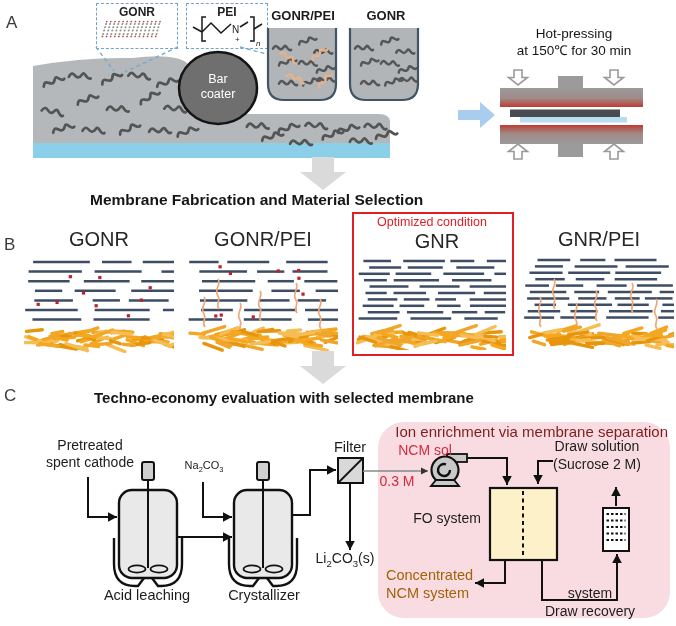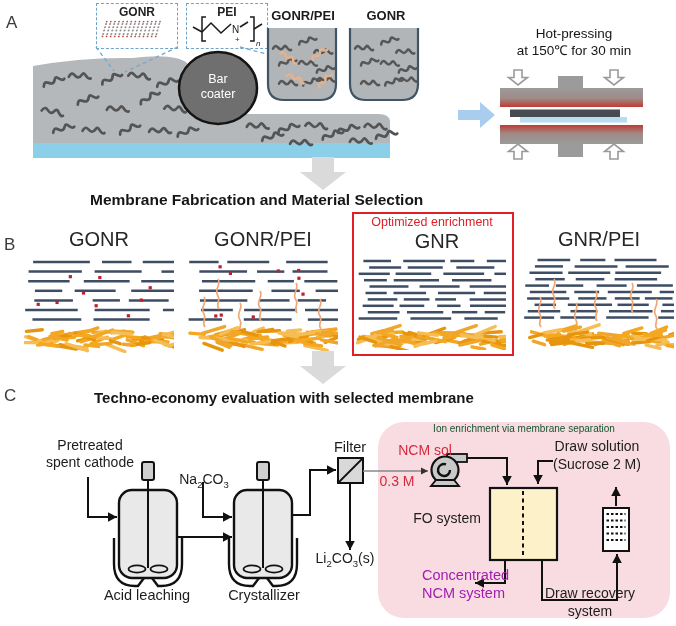--- a/index.html
+++ b/index.html
@@ -329,21 +329,21 @@
 
   <svg style="left:299px;top:157px;" width="48" height="34">
     <polygon points="13,0 35,0 35,15 47,15 24,33 1,15 13,15" fill="#dadada"></polygon>
   </svg>
 
   <div class="txt sec-title" style="left:90px;top:191px;width:500px;">Membrane Fabrication and Material Selection</div>
 
   <div class="txt panel-letter" style="left:4px;top:235px;">B</div>
 
   <div class="red-box" style="left:352px;top:212px;width:158px;height:140px;"></div>
-  <div class="txt" style="left:354px;top:215px;width:156px;font-size:12.5px;font-weight:500;color:#e01f26;text-align:center;">Optimized enrichment</div>
+  <div class="txt" style="left:354px;top:215px;width:156px;font-size:12.5px;font-weight:500;color:#e01f26;text-align:center;">Optimized condition</div>
 
   <div class="txt mem-label" style="left:24px;top:228px;">GONR</div>
   <div class="txt mem-label" style="left:188px;top:228px;">GONR/PEI</div>
   <div class="txt mem-label" style="left:362px;top:230px;">GNR</div>
   <div class="txt mem-label" style="left:524px;top:228px;text-align:center;">GNR/PEI</div>
 
   <svg class="mem" id="mem0" style="left:24px;top:257px;" width="150" height="96">
       <line x1="9.098559670781894" y1="5" x2="65.84911694101508" y2="5" stroke="#3d4d63" stroke-width="2.5"></line>
       <line x1="78.01538923182441" y1="5" x2="107.55399519890261" y2="5" stroke="#3d4d63" stroke-width="2.5"></line>
       <line x1="118.74888545953361" y1="5" x2="150" y2="5" stroke="#3d4d63" stroke-width="2.5"></line>
@@ -793,35 +793,35 @@
       <path d="M505 150 L 505 173 L 475 173" fill="none" stroke="#111" stroke-width="2"></path>
       <polygon points="475,173 484,168.2 484,177.8" fill="#111"></polygon>
       <path d="M542 150 L 542 190 L 617 190 L 617 144" fill="none" stroke="#111" stroke-width="2"></path>
       <polygon points="617,144 621.8,153 612.2,153" fill="#111"></polygon>
     </svg>
 
   <div class="txt ctr" style="left:40px;top:437px;width:100px;font-size:14px;line-height:17px;">
     <div>Pretreated</div>
     <div>spent cathode</div>
   </div>
-  <div class="txt ctr" style="left:169px;top:459px;width:70px;font-size:14px;margin-top:12px;">Na<sub>2</sub>CO<sub>3</sub></div>
+  <div class="txt ctr" style="left:169px;top:459px;width:70px;font-size:11px;">Na<sub>2</sub>CO<sub>3</sub></div>
   <div class="txt ctr" style="left:92px;top:587px;width:110px;font-size:14.5px;">Acid leaching</div>
   <div class="txt ctr" style="left:209px;top:587px;width:110px;font-size:14.5px;">Crystallizer</div>
   <div class="txt ctr" style="left:320px;top:439px;width:60px;font-size:14.5px;">Filter</div>
   <div class="txt ctr" style="left:310px;top:550px;width:70px;font-size:14px;">Li<sub>2</sub>CO<sub>3</sub>(s)</div>
 
-  <div class="txt ctr" style="left:380px;top:423px;width:288px;font-size:10px;color:#14532d;">Ion enrichment via membrane separation</div>
+  <div class="txt ctr" style="left:380px;top:423px;width:288px;font-size:15px;color:#7f1d1d;text-align:right;">Ion enrichment via membrane separation</div>
   <div class="txt ctr" style="left:367px;top:442px;width:60px;font-size:14px;color:#d5293d;margin-left:28px;">NCM sol</div>
   <div class="txt ctr" style="left:367px;top:473px;width:60px;font-size:14px;color:#d5293d;">0.3 M</div>
   <div class="txt ctr" style="left:404px;top:510px;width:86px;font-size:14px;">FO system</div>
   <div class="txt ctr" style="left:536px;top:437px;width:122px;font-size:14px;line-height:18px;">
     <div>Draw solution</div>
     <div>(Sucrose 2 M)</div>
   </div>
-  <div class="txt" style="left:386px;top:566px;font-size:14.5px;line-height:18px;color:#a21caf;margin-left:36px;">
+  <div class="txt" style="left:386px;top:566px;font-size:14.5px;line-height:18px;color:#a16207;">
     <div>Concentrated</div>
     <div>NCM system</div>
   </div>
   <div class="txt ctr" style="left:528px;top:584px;width:124px;font-size:14px;line-height:18px;">
+    <div>system</div>
     <div>Draw recovery</div>
-    <div>system</div>
   </div>
 </div>
 
 </body></html>

